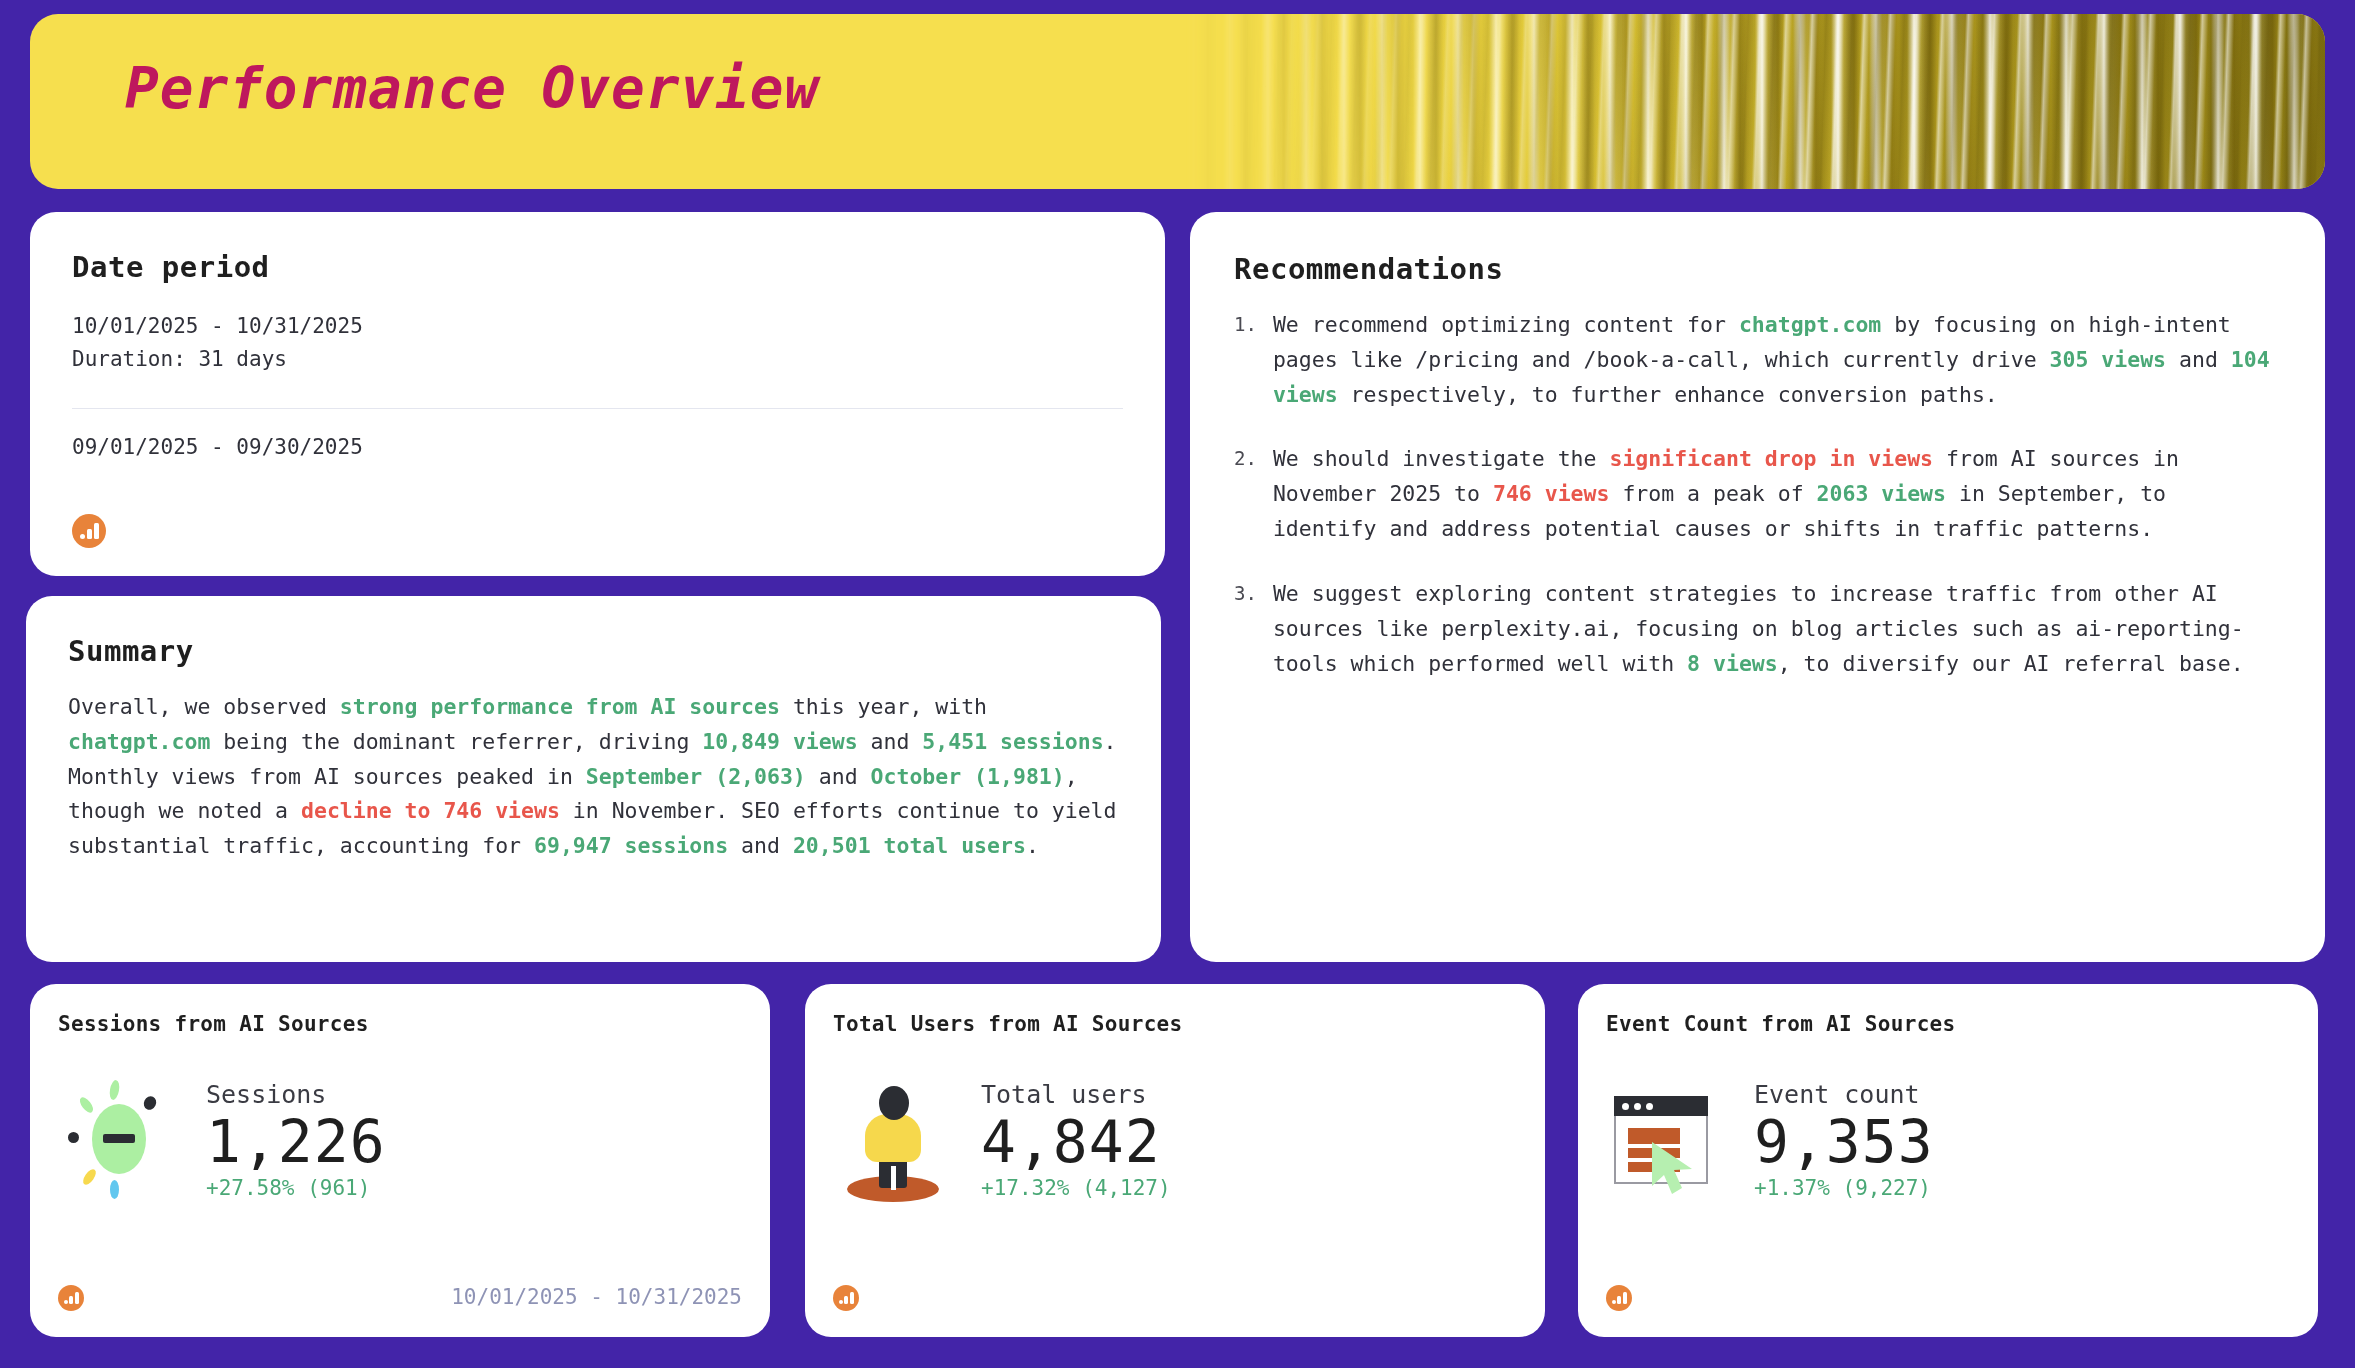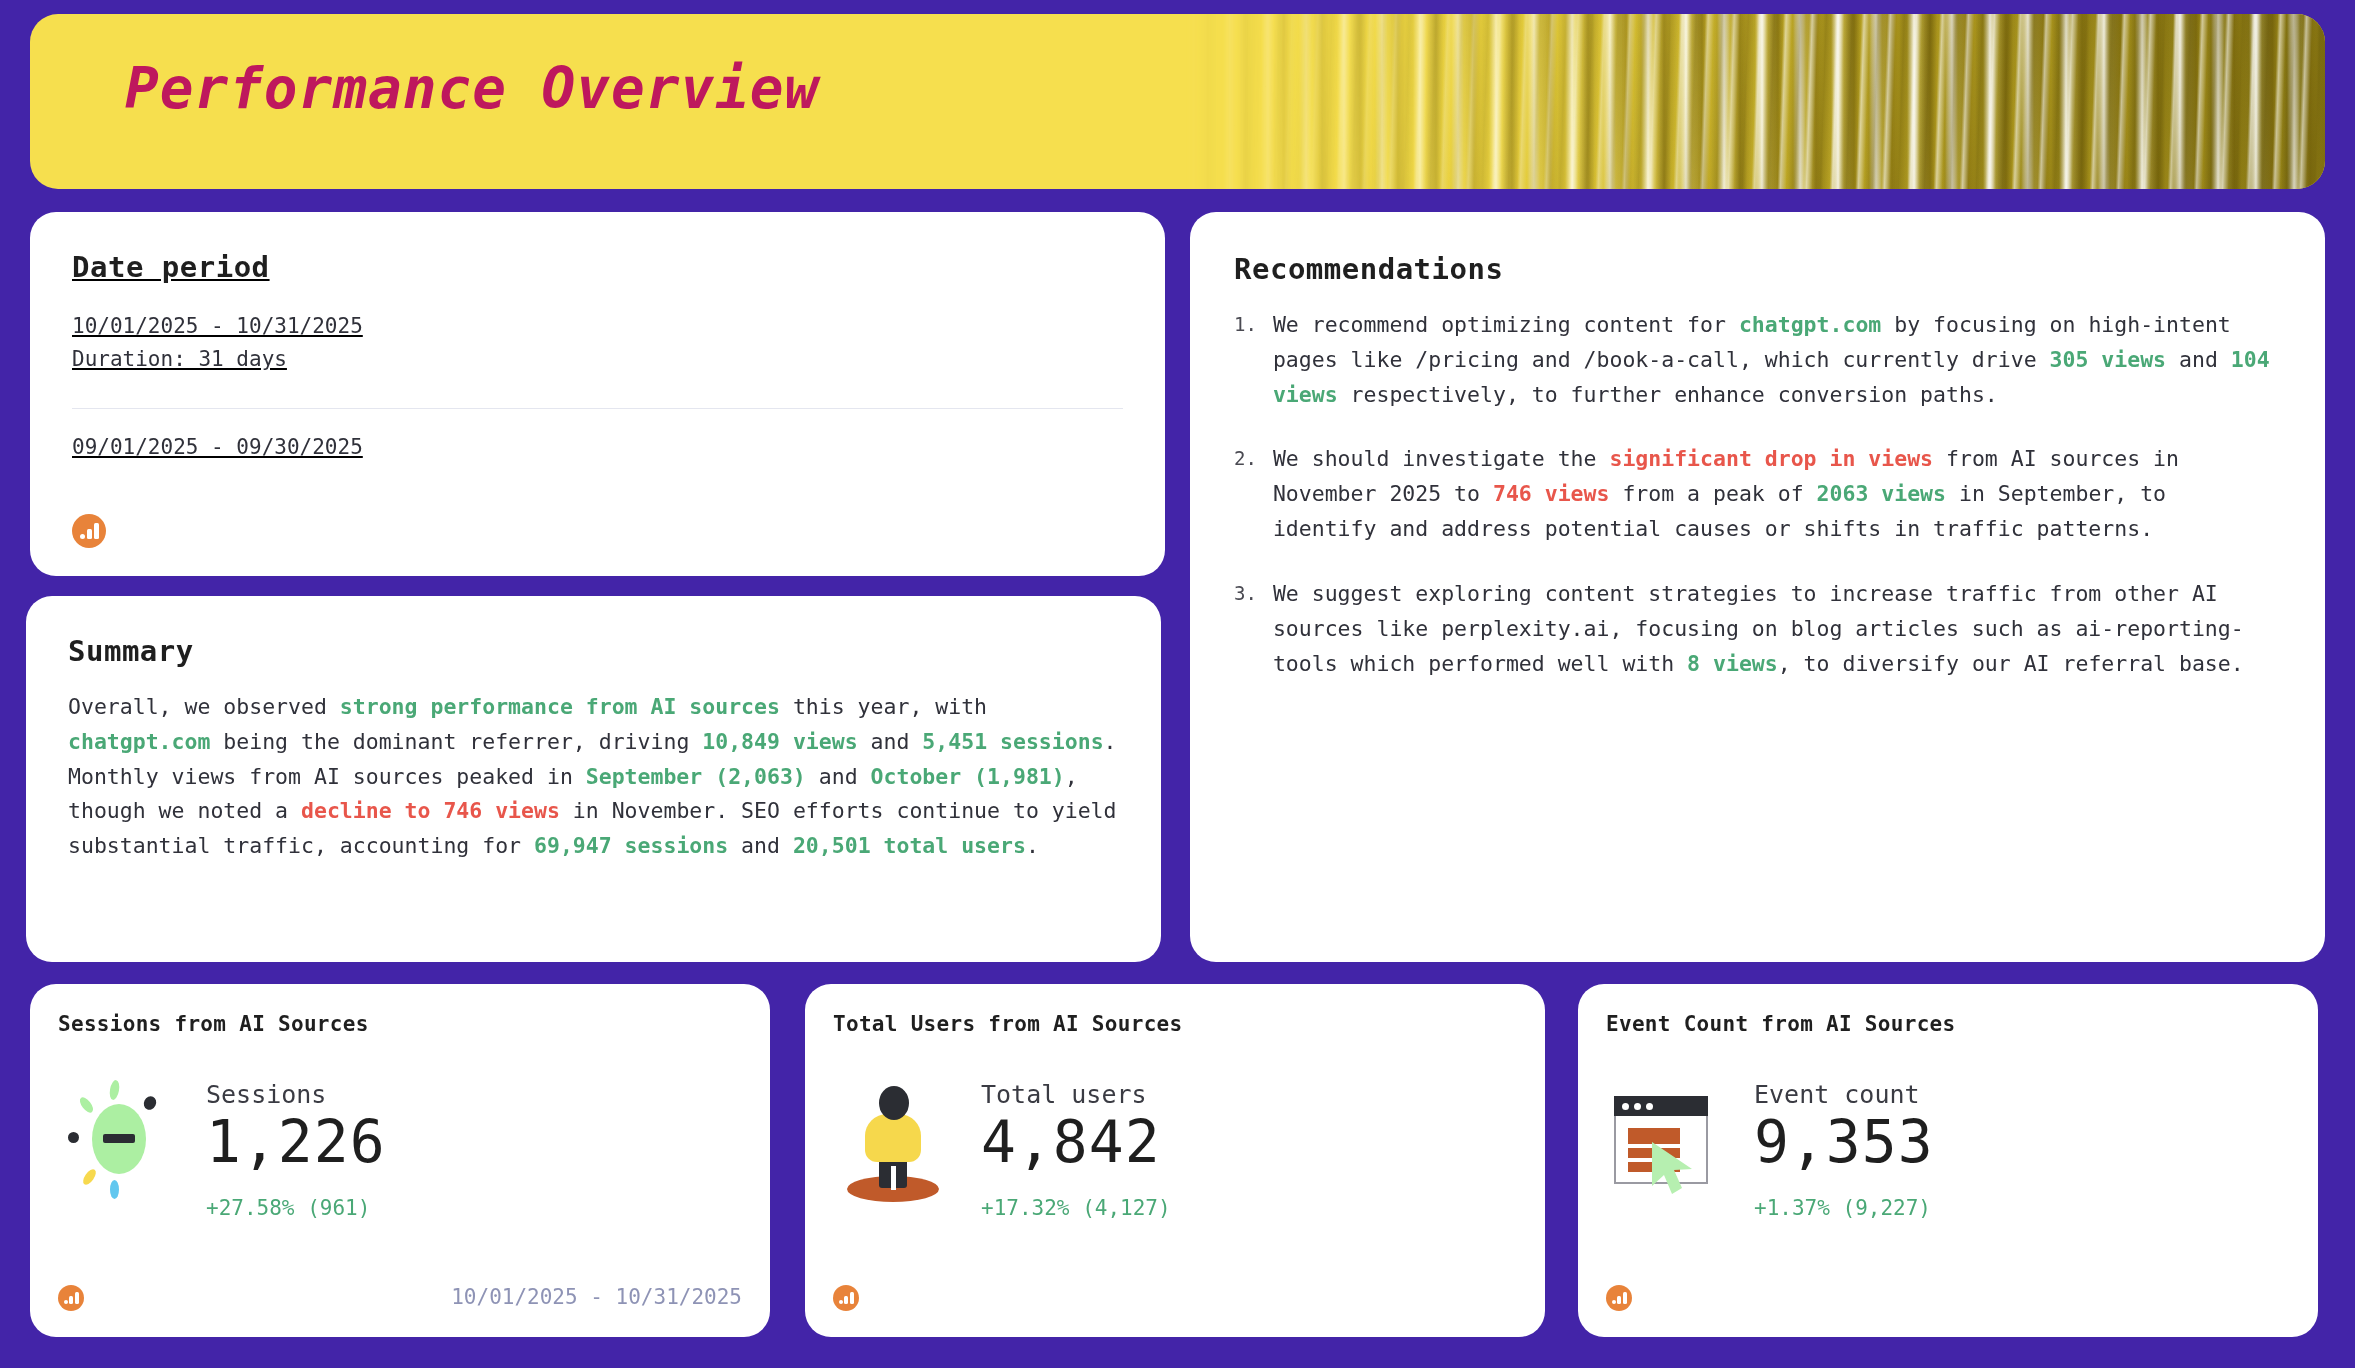--- a/index.html
+++ b/index.html
@@ -49,21 +49,21 @@
     position: absolute; left: 95px; top: 42px;
     font-size: 56px; font-weight: bold; font-style: italic;
     color: #be185d; letter-spacing: 1px;
     font-family: "DejaVu Sans Mono", "Liberation Mono", monospace;
     z-index: 3;
   }
 
   
   .card { position: absolute; background: #ffffff; border-radius: 26px; }
 
-  .card-date   { left: 30px;   top: 212px;  width: 1135px; height: 364px; text-decoration: underline; }
+  .card-date   { left: 30px;   top: 212px;  width: 1135px; height: 364px; }
   .card-summary{ left: 26px;   top: 596px;  width: 1135px; height: 366px; }
   .card-recs   { left: 1190px; top: 212px;  width: 1135px; height: 750px; }
   .card-m1     { left: 30px;   top: 984px;  width: 740px;  height: 353px; }
   .card-m2     { left: 805px;  top: 984px;  width: 740px;  height: 353px; }
   .card-m3     { left: 1578px; top: 984px;  width: 740px;  height: 353px; }
 
   .h-title {
     font-size: 29px; font-weight: bold; color: #1f1f1f;
     letter-spacing: 0.5px;
   }
@@ -92,21 +92,21 @@
   .rec-item { display: flex; gap: 16px; margin-bottom: 30px; }
   .rec-num { font-size: 19px; color: #4a4a52; padding-top: 5px; min-width: 22px; }
   .rec-body { flex: 1; }
 
   
   .m-title { position: absolute; left: 28px; top: 28px; font-size: 21px; font-weight: bold; color: #1f1f1f; letter-spacing: 0.3px;}
   .m-row { position: absolute; left: 28px; top: 96px; display: flex; gap: 28px; }
   .m-icon { width: 120px; height: 120px; position: relative; flex: none; }
   .m-label { font-size: 25px; color: #3a3b43; }
   .m-value { font-size: 58px; font-weight: 500; color: #1f1f1f; line-height: 1.15; letter-spacing: 1px; }
-  .m-delta { font-size: 21px; color: #4aa876; margin-top: 20px; }
+  .m-delta { font-size: 21px; color: #4aa876; margin-top: 0; }
   .m-daterange { position: absolute; right: 28px; bottom: 28px; font-size: 21px; color: #8e93b5; }
 
   
   .ic-sess .oval { position:absolute; left:34px; top:24px; width:54px; height:70px; border-radius:50%; background:#acefa2; }
   .ic-sess .dash { position:absolute; left:45px; top:54px; width:32px; height:9px; border-radius:2px; background:#2b2d33; }
   .ic-sess .d { position:absolute; border-radius:50%; }
   .ic-sess .dk1 { width:12px; height:14px; background:#2b2d33; left:86px; top:16px; transform:rotate(25deg); }
   .ic-sess .dk2 { width:11px; height:11px; background:#2b2d33; left:10px; top:52px; }
   .ic-sess .gr1 { width:9px;  height:20px; background:#acefa2; left:52px; top:0px;  transform:rotate(10deg);}
   .ic-sess .gr2 { width:9px;  height:18px; background:#acefa2; left:24px; top:16px; transform:rotate(-38deg);}

